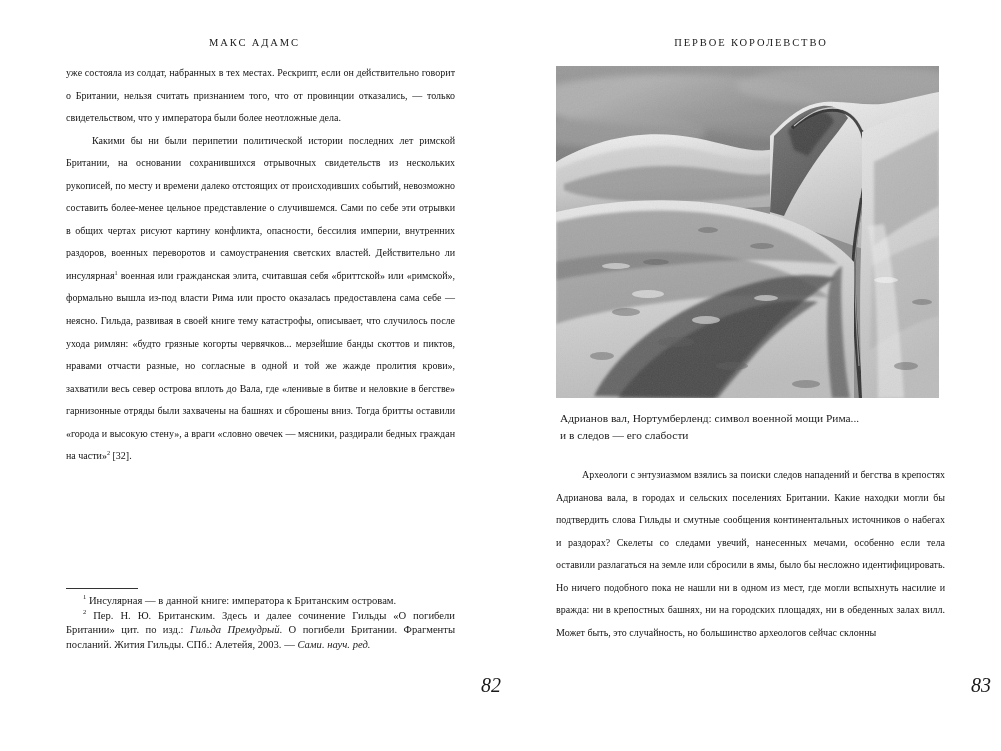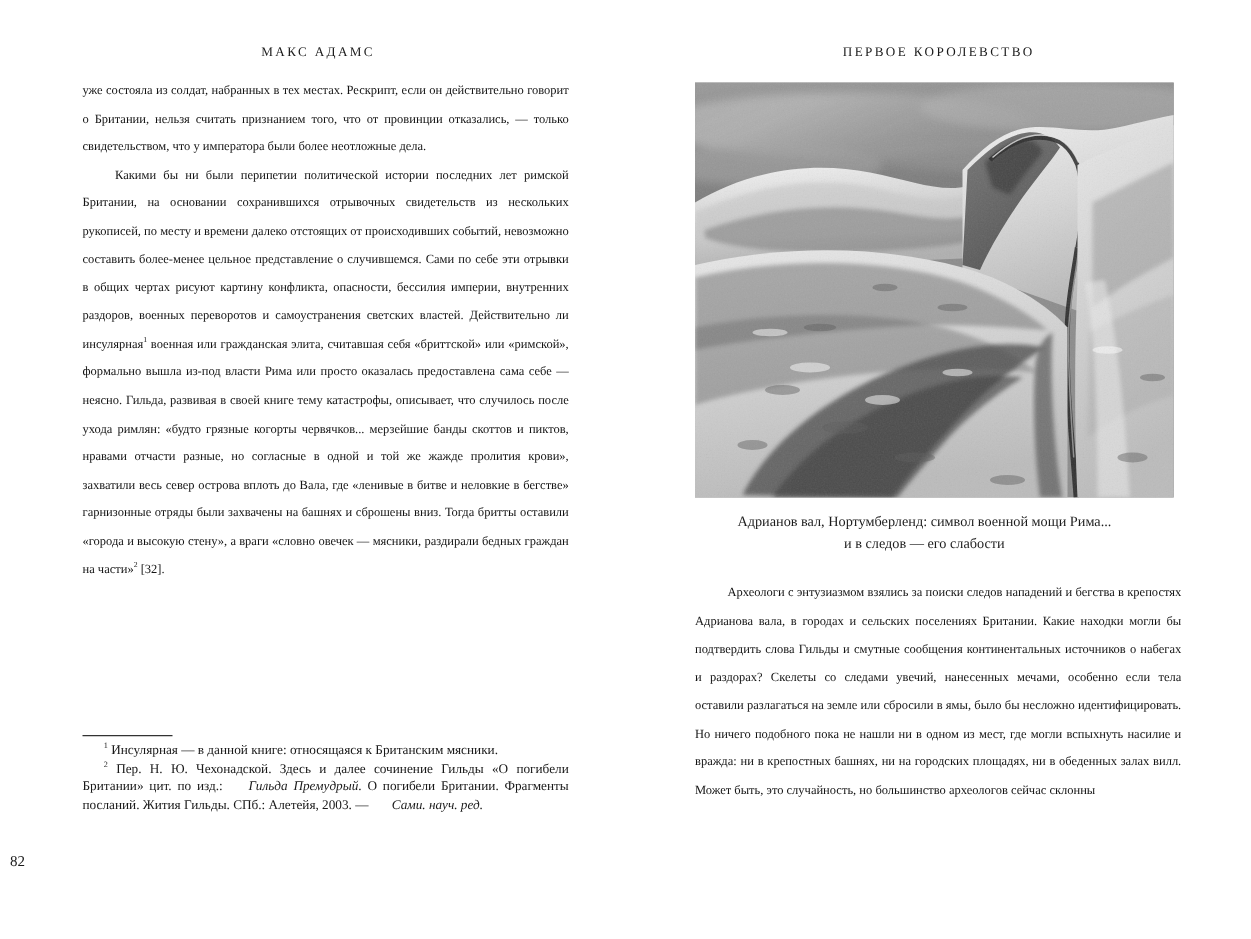--- a/index.html
+++ b/index.html
@@ -87,56 +87,57 @@
   .footnote-rule {
     width: 72px;
     height: 1px;
     background: #333333;
     margin: 0 0 5px 0;
   }
   .footnotes p {
     margin: 0;
     text-indent: 17px;
   }
-  .footnotes i, .footnotes em { font-style: italic; margin-left: 16px; }
+  .footnotes i, .footnotes em { font-style: italic; }
 
   
   .folio {
     position: absolute;
     bottom: 54px;
     left: 0;
     right: 0;
-    text-align: left;
-    font-size: 12px;
+    text-align: right;
+    font-size: 20px;
     color: #1a1a1a;
     font-variant-numeric: oldstyle-nums;
     font-feature-settings: "onum" 1;
+    font-style: italic;
   }
   .page-left .folio  { padding-left: 8px; }
 
   
   .figure {
     position: absolute;
     left: 556px;
     top: 66px;
     width: 383px;
     height: 332px;
   }
   .photo {
     width: 100%;
     height: 100%;
     display: block;
     background: #8d8d8d;
   }
   .caption {
     position: absolute;
-    left: 548px;
+    left: 560px;
     top: 410px;
     width: 383px;
-    text-align: center;
+    text-align: left;
     font-size: 11.4px;
     line-height: 16.5px;
     color: #1c1c1c;
   }
 </style>
 </head>
 <body>
 
 <div class="spread">
 
@@ -144,22 +145,22 @@
 
     <div class="running-head">МАКС АДАМС</div>
 
     <div class="text-col">
       <p class="no-indent">уже состояла из солдат, набранных в тех местах. Рескрипт, если он действительно говорит о Британии, нельзя считать признанием того, что от провинции отказались, — только свидетельством, что у императора были более неотложные дела.</p>
       <p><span>Какими бы ни были перипетии политической истории последних лет римской Британии, на основании сохранившихся отрывочных свидетельств из нескольких рукописей, по месту и времени далеко отстоящих от происходивших событий, невозможно составить более-менее цельное представление о случившемся. Сами по себе эти отрывки в общих чертах рисуют картину конфликта, опасности, бессилия империи, внутренних раздоров, военных переворотов и самоустранения светских властей. Действительно ли инсулярная</span><sup>1</sup><span> военная или гражданская элита, считавшая себя «бриттской» или «римской», формально вышла из-под власти Рима или просто оказалась предоставлена сама себе — неясно. Гильда, развивая в своей книге тему катастрофы, описывает, что случилось после ухода римлян: «будто грязные когорты червячков... мерзейшие банды скоттов и пиктов, нравами отчасти разные, но согласные в одной и той же жажде пролития крови», захватили весь север острова вплоть до Вала, где «ленивые в битве и неловкие в бегстве» гарнизонные отряды были захвачены на башнях и сброшены вниз. Тогда бритты оставили «города и высокую стену», а враги «словно овечек — мясники, раздирали бедных граждан на части»</span><sup>2</sup><span> [32].</span></p>
     </div>
 
     <div class="footnotes">
       <div class="footnote-rule"></div>
-      <p><sup>1</sup>&nbsp;<span>Инсулярная — в данной книге: относящаяся к Британским мясники.</span></p>
-      <p><sup>2</sup>&nbsp;<span>Пер. Н. Ю. Чехонадской. Здесь и далее сочинение Гильды «О погибели Британии» цит. по изд.: </span><i>Гильда Премудрый</i><span>. О погибели Британии. Фрагменты посланий. Жития Гильды. СПб.: Алетейя, 2003. — </span><i>Сами. науч. ред.</i></p>
+      <p><sup>1</sup>&nbsp;<span>Инсулярная — в данной книге: императора к Британским островам.</span></p>
+      <p><sup>2</sup>&nbsp;<span>Пер. Н. Ю. Британским. Здесь и далее сочинение Гильды «О погибели Британии» цит. по изд.: </span><i>Гильда Премудрый</i><span>. О погибели Британии. Фрагменты посланий. Жития Гильды. СПб.: Алетейя, 2003. — </span><i>Сами. науч. ред.</i></p>
     </div>
 
     <div class="folio"><span>82</span></div>
   </div>
 
   <div class="page page-right">
 
     <div class="running-head">ПЕРВОЕ КОРОЛЕВСТВО</div>
   </div>
 
@@ -272,14 +273,15 @@
 
   <div class="caption">
     <span>Адрианов вал, Нортумберленд: символ военной мощи Рима...</span><br>
     <span>и в следов — его слабости</span>
   </div>
 
   <div class="text-col" style="left:556px; top:464px;">
     <p>Археологи с энтузиазмом взялись за поиски следов нападений и бегства в крепостях Адрианова вала, в городах и сельских поселениях Британии. Какие находки могли бы подтвердить слова Гильды и смутные сообщения континентальных источников о набегах и раздорах? Скелеты со следами увечий, нанесенных мечами, особенно если тела оставили разлагаться на земле или сбросили в ямы, было бы несложно идентифицировать. Но ничего подобного пока не нашли ни в одном из мест, где могли вспыхнуть насилие и вражда: ни в крепостных башнях, ни на городских площадях, ни в обеденных залах вилл. Может быть, это случайность, но большинство археологов сейчас склонны</p>
   </div>
 
+  <div class="folio" style="left:500px; right:0; padding-right:10px;"><span>83</span></div>
 
 </div>
 
 </body></html>

